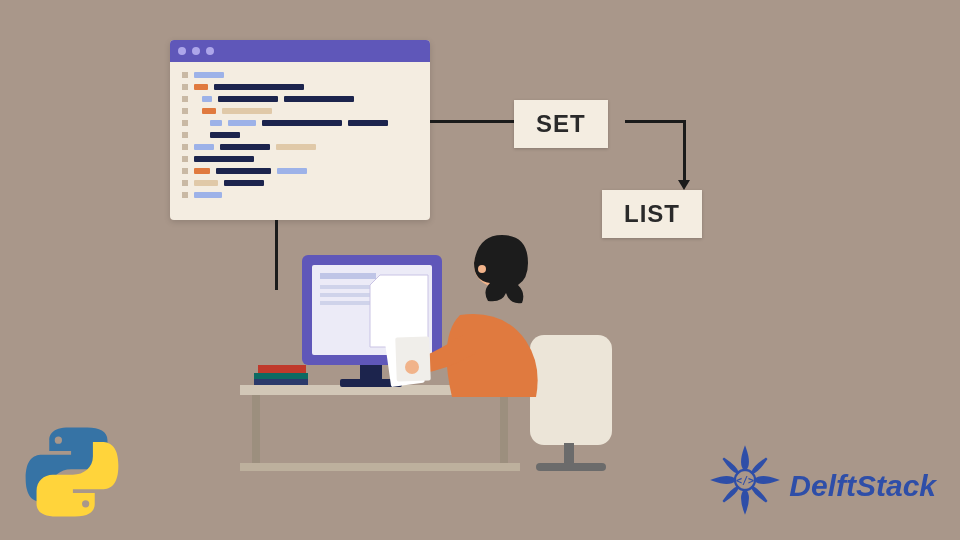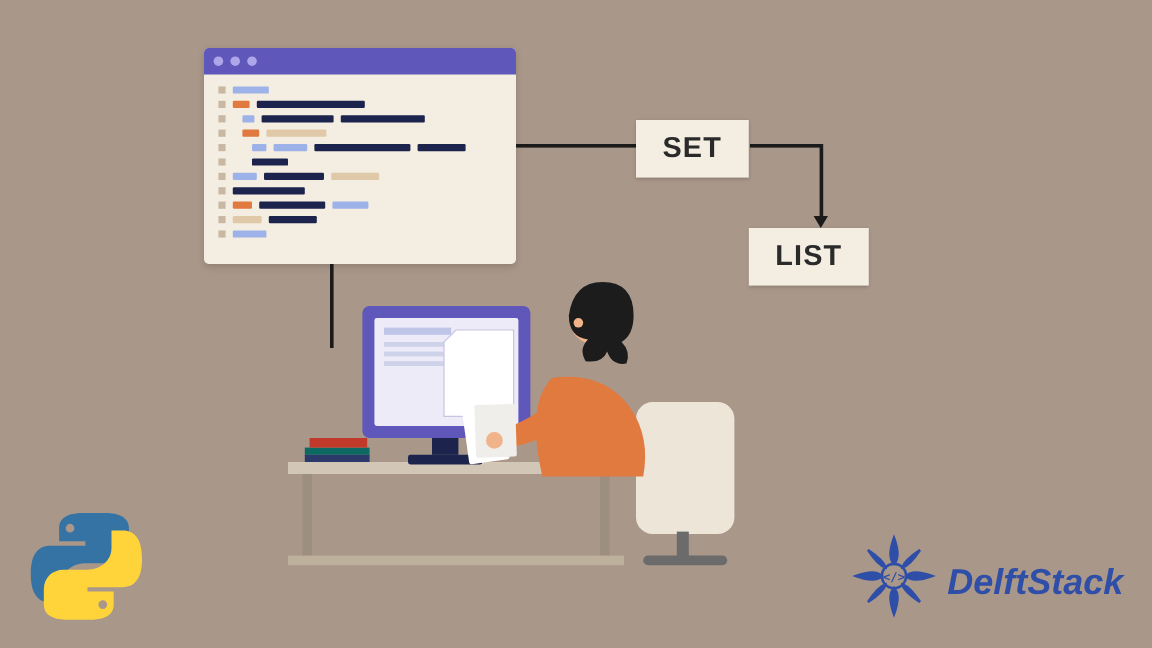--- a/index.html
+++ b/index.html
@@ -46,22 +46,22 @@
   .label-box {
     position: absolute;
     background: #f4ede1;
     font-weight: 700;
     color: #2a2a2a;
     padding: 10px 22px;
     font-size: 24px;
     letter-spacing: 1px;
     box-shadow: 0 1px 3px rgba(0,0,0,0.2);
   }
-  .set-box { left: 530px; top: 100px; }
-  .list-box { left: 624px; top: 190px; }
+  .set-box { left: 514px; top: 100px; }
+  .list-box { left: 602px; top: 190px; }
 
   
   .conn {
     position: absolute;
     background: #1b1b1b;
   }
   .arrowhead {
     position: absolute;
     width: 0; height: 0;
     border-left: 6px solid transparent;

